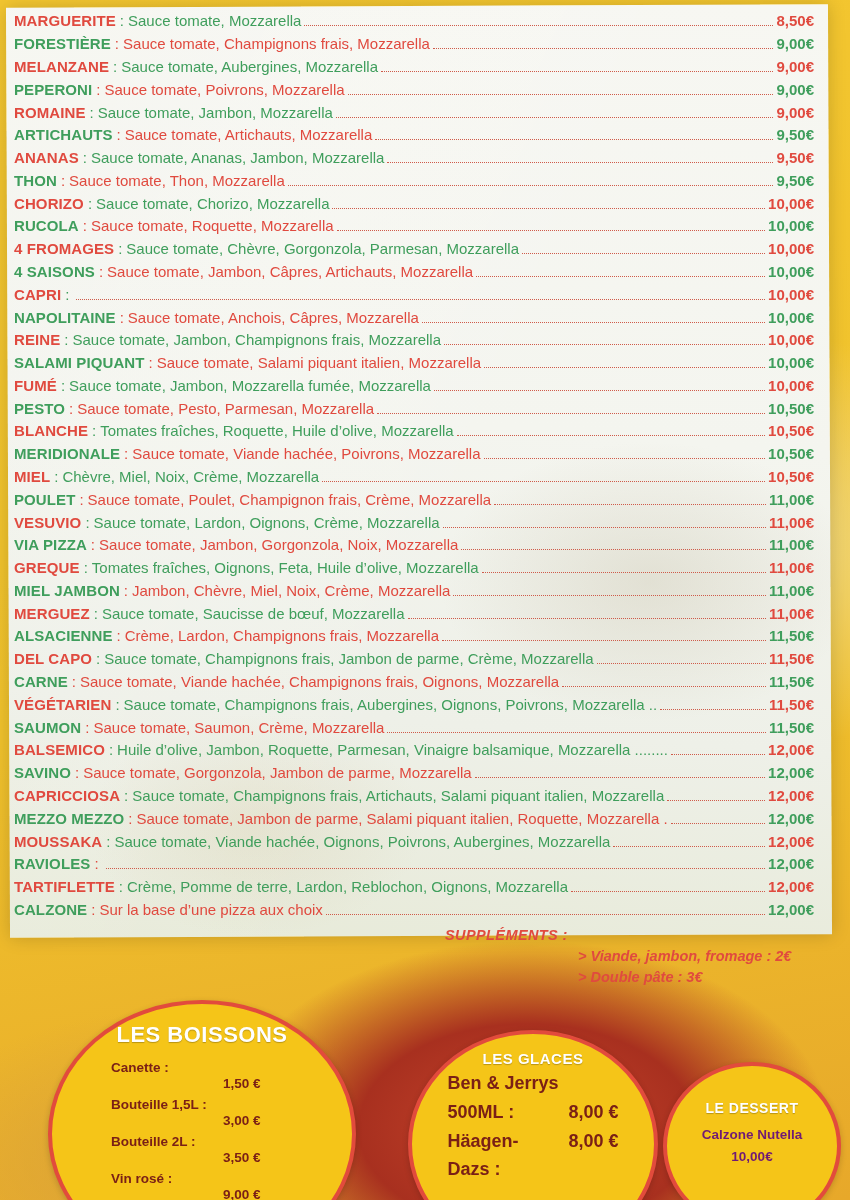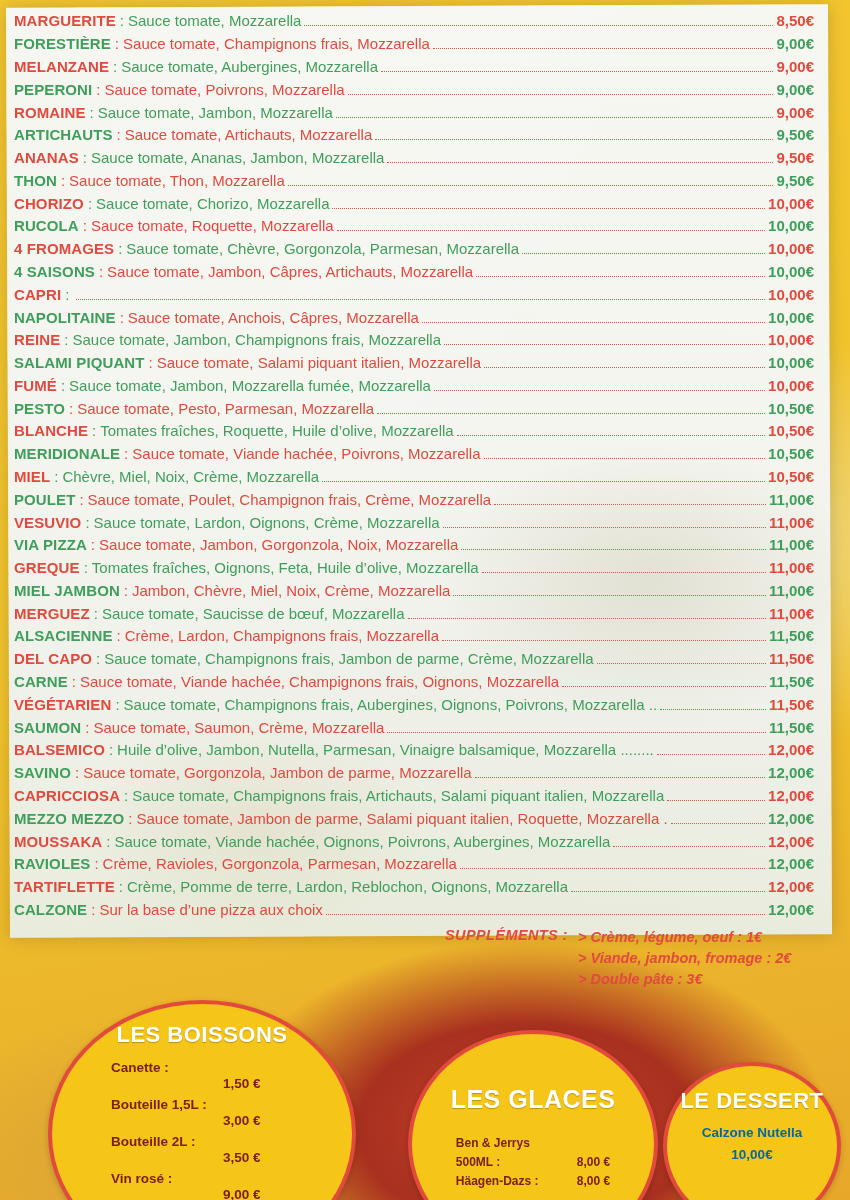--- a/index.html
+++ b/index.html
@@ -74,32 +74,32 @@
   }
   .c-boissons{left:48px;top:1000px;width:300px;height:260px;}
   .c-glaces{left:408px;top:1030px;width:242px;height:220px;}
   .c-dessert{left:663px;top:1062px;width:170px;height:160px;}
 
   .circ-title{
     font-weight:bold;color:#fff;letter-spacing:.5px;
     text-shadow:0 1px 1px rgba(0,0,0,.25);
   }
   .c-boissons .circ-title{font-size:22px;margin-top:18px;}
-  .c-glaces .circ-title{font-size:25px;margin-top:51px;}
-  .c-dessert .circ-title{font-size:22px;margin-top:22px;text-align:center;}
+  .c-glaces .circ-title{font-size:15px;margin-top:16px;}
+  .c-dessert .circ-title{font-size:14px;margin-top:34px;text-align:center;}
 
   .dl{display:flex;font-size:13.5px;color:#7a2016;font-weight:bold;line-height:1.55;}
   .dl .k{width:112px;}
   .dl .v{width:70px;margin-top:16px;}
   .drinks{margin-top:10px;}
-  .glaces-list{margin-top:20px;font-size:12px;color:#7a2016;font-weight:bold;line-height:1.6;}
+  .glaces-list{margin-top:2px;font-size:18px;color:#7a2016;font-weight:bold;line-height:1.6;}
   .glaces-list .brand{color:#7a2016;}
   .gl{display:flex;gap:29px;}
   .gl .k{width:92px;}
-  .dessert-list{margin-top:8px;font-size:13.5px;color:#0369a1;font-weight:bold;text-align:center;line-height:1.6;}
+  .dessert-list{margin-top:8px;font-size:13.5px;color:#701a75;font-weight:bold;text-align:center;line-height:1.6;}
 </style>
 </head>
 <body>
 
 <div class="photo-bg"></div>
 <div class="paper"></div>
 
 <div class="menu" id="menu-list">
     <div class="row">
       <span class="nm c-red">MARGUERITE</span>
@@ -320,21 +320,21 @@
     <div class="row">
       <span class="nm c-green">SAUMON</span>
       <span class="sep c-red">:</span>
       <span class="desc c-red">Sauce tomate, Saumon, Crème, Mozzarella</span>
       <span class="dots"></span>
       <span class="price c-green">11,50€</span>
     </div>
     <div class="row">
       <span class="nm c-red">BALSEMICO</span>
       <span class="sep c-green">:</span>
-      <span class="desc c-green">Huile d’olive, Jambon, Nutella, Parmesan, Vinaigre balsamique, Mozzarella ........</span>
+      <span class="desc c-green">Huile d’olive, Jambon, Roquette, Parmesan, Vinaigre balsamique, Mozzarella ........</span>
       <span class="dots"></span>
       <span class="price c-red">12,00€</span>
     </div>
     <div class="row">
       <span class="nm c-green">SAVINO</span>
       <span class="sep c-red">:</span>
       <span class="desc c-red">Sauce tomate, Gorgonzola, Jambon de parme, Mozzarella</span>
       <span class="dots"></span>
       <span class="price c-green">12,00€</span>
     </div>
@@ -355,21 +355,20 @@
     <div class="row">
       <span class="nm c-red">MOUSSAKA</span>
       <span class="sep c-green">:</span>
       <span class="desc c-green">Sauce tomate, Viande hachée, Oignons, Poivrons, Aubergines, Mozzarella</span>
       <span class="dots"></span>
       <span class="price c-red">12,00€</span>
     </div>
     <div class="row">
       <span class="nm c-green">RAVIOLES</span>
       <span class="sep c-red">:</span>
-      <span class="desc c-red">Crème, Ravioles, Gorgonzola, Parmesan, Mozzarella</span>
       <span class="dots"></span>
       <span class="price c-green">12,00€</span>
     </div>
     <div class="row">
       <span class="nm c-red">TARTIFLETTE</span>
       <span class="sep c-green">:</span>
       <span class="desc c-green">Crème, Pomme de terre, Lardon, Reblochon, Oignons, Mozzarella</span>
       <span class="dots"></span>
       <span class="price c-red">12,00€</span>
     </div>
@@ -377,21 +376,20 @@
       <span class="nm c-green">CALZONE</span>
       <span class="sep c-red">:</span>
       <span class="desc c-red">Sur la base d’une pizza aux choix</span>
       <span class="dots"></span>
       <span class="price c-green">12,00€</span>
     </div>
   </div>
 
 <div class="supp">
   <span class="lbl">SUPPLÉMENTS :</span>
-  <span class="ln">&gt; Crème, légume, oeuf : 1€</span>
   <span class="ln2">&gt; Viande, jambon, fromage : 2€</span>
   <span class="ln2">&gt; Double pâte : 3€</span>
 </div>
 
 <div class="circle c-boissons">
   <div class="circ-title">LES BOISSONS</div>
   <div class="drinks" id="drinks-list">
       <div class="dl">
         <span class="k">Canette :</span>
         <span class="v">1,50 €</span>

